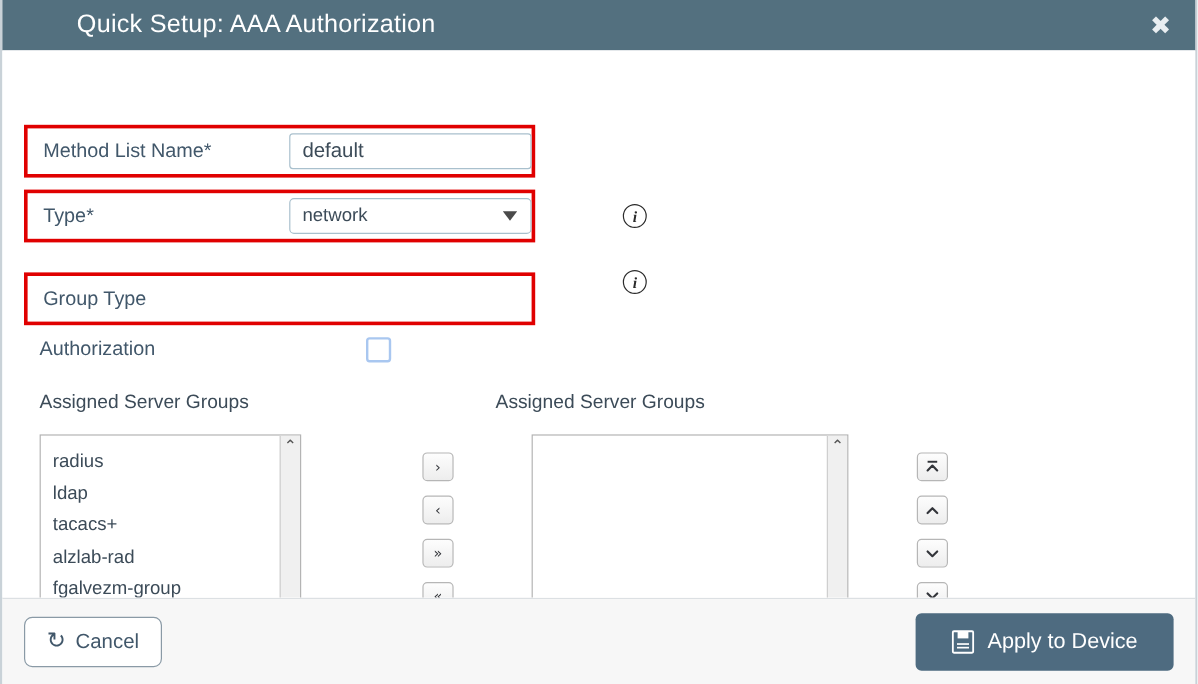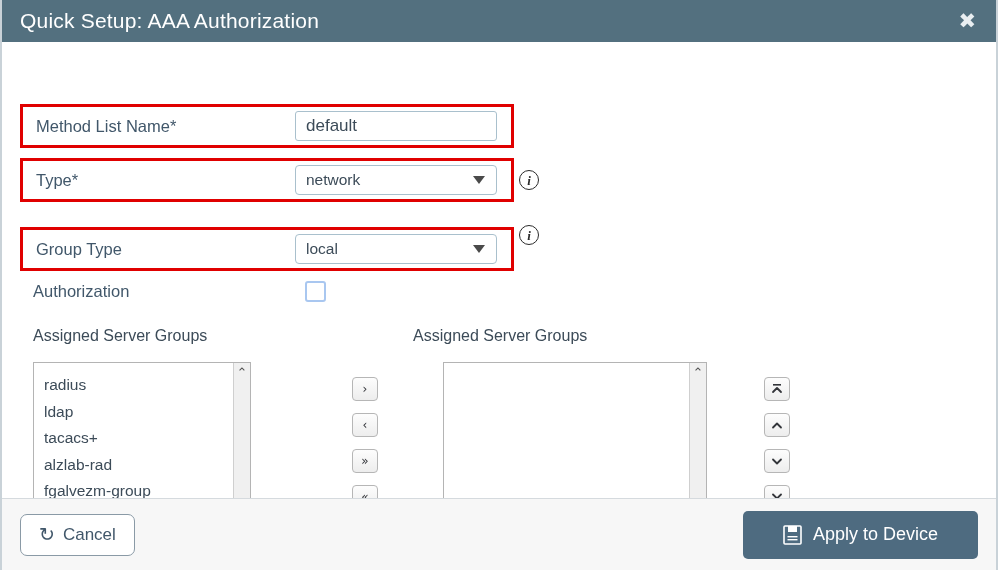--- a/index.html
+++ b/index.html
@@ -36,20 +36,21 @@
     justify-content: space-between;
     padding: 0 16px 0 18px;
     box-sizing: border-box;
   }
   .title-text {
     color: #ffffff;
     font-size: 21px;
     letter-spacing: .2px;
     font-weight: 400;
     white-space: nowrap;
+    margin-left: 44px;
   }
   .close-btn {
     color: #e9eef1;
     font-size: 21px;
     font-weight: bold;
     line-height: 1;
     cursor: pointer;
     padding: 2px 4px;
     user-select: none;
     font-family: "DejaVu Sans", sans-serif;
@@ -61,21 +62,21 @@
     position: relative;
     padding: 0;
     background: #fff;
     overflow: hidden;
   }
 
   
   .hl-row {
     position: absolute;
     left: 18px;
-    width: 494px;
+    width: 426px;
     height: 44px;
     border: 3px solid #e00000;
     box-sizing: border-box;
     display: flex;
     align-items: center;
   }
   .hl-row .field-label {
     padding-left: 13px;
     width: 272px;
     box-sizing: border-box;
@@ -281,21 +282,21 @@
     box-sizing: border-box;
     background: #4e6b80;
     border: none;
     border-radius: 5px;
     color: #ffffff;
     font-size: 18px;
     display: flex;
     align-items: center;
     justify-content: center;
     gap: 11px;
-    padding: 0 40px;
+    padding: 0 30px;
     cursor: pointer;
     font-family: "Liberation Sans", sans-serif;
   }
   .icon-undo {
     font-size: 19px;
     line-height: 1;
     font-family: "DejaVu Sans", sans-serif;
   }
   .icon-save svg { display:block; }
 </style>
@@ -320,24 +321,20 @@
       <span class="field-label">Type*</span>
       <div class="select-wrap">
         <div class="select-box">network</div>
         <span class="caret"></span>
       </div>
     </div>
     <span class="info-icon" style="left:517px; top:128px;">i</span>
 
     <div class="hl-row" style="top:185px;">
       <span class="field-label">Group Type</span>
-      <div class="select-wrap">
-        <div class="select-box">local</div>
-        <span class="caret"></span>
-      </div>
     </div>
     <span class="info-icon" style="left:517px; top:183px;">i</span>
 
     <div class="auth-row">
       <span class="field-label">Authorization</span>
       <span class="checkbox"></span>
     </div>
 
     <span class="sg-label" style="left:31px; top:285px;">Assigned Server Groups</span>
     <span class="sg-label" style="left:411px; top:285px;">Assigned Server Groups</span>

